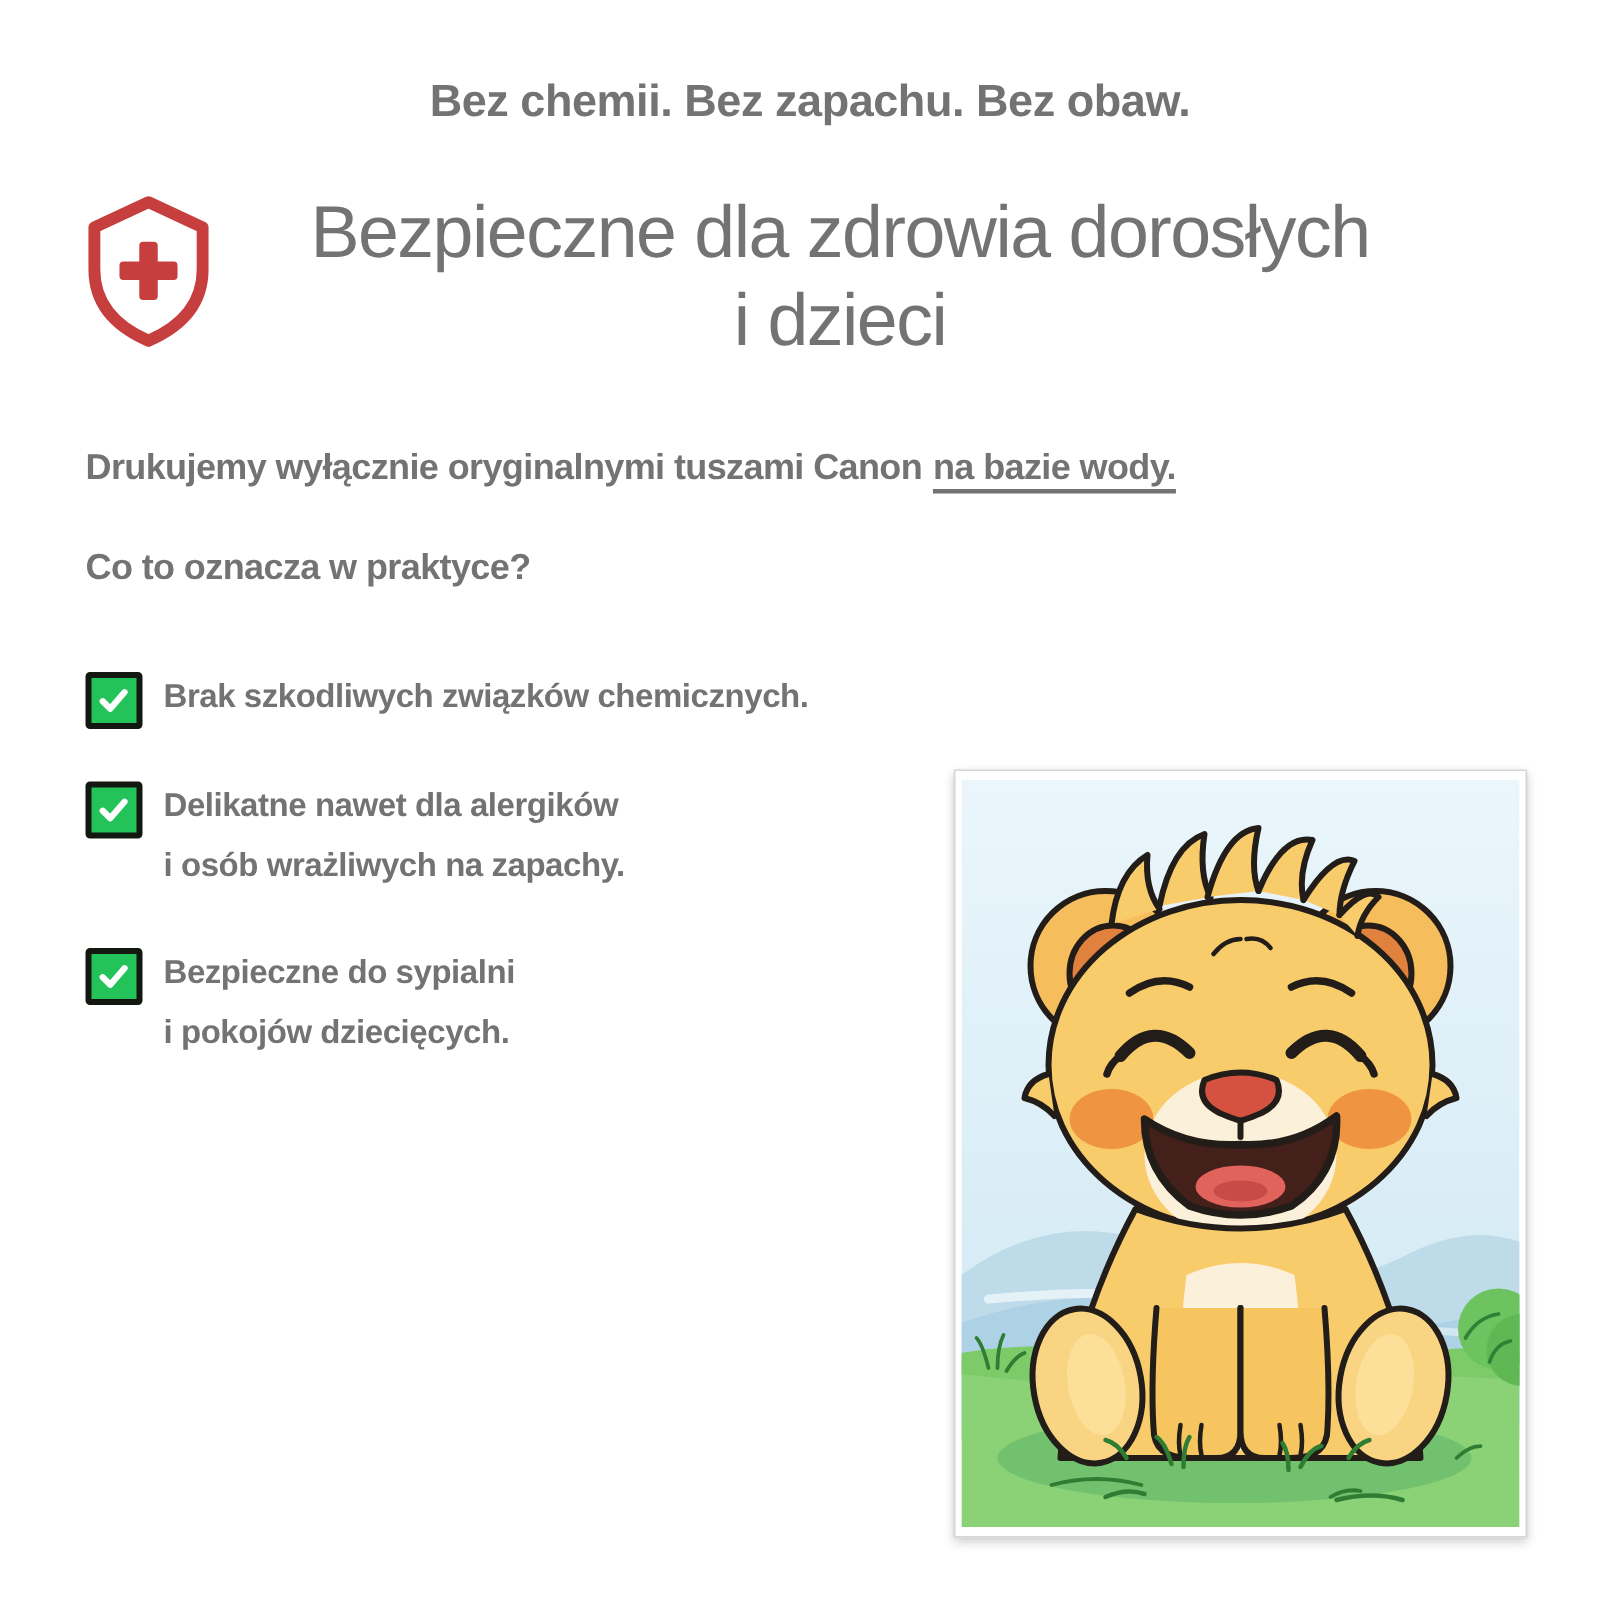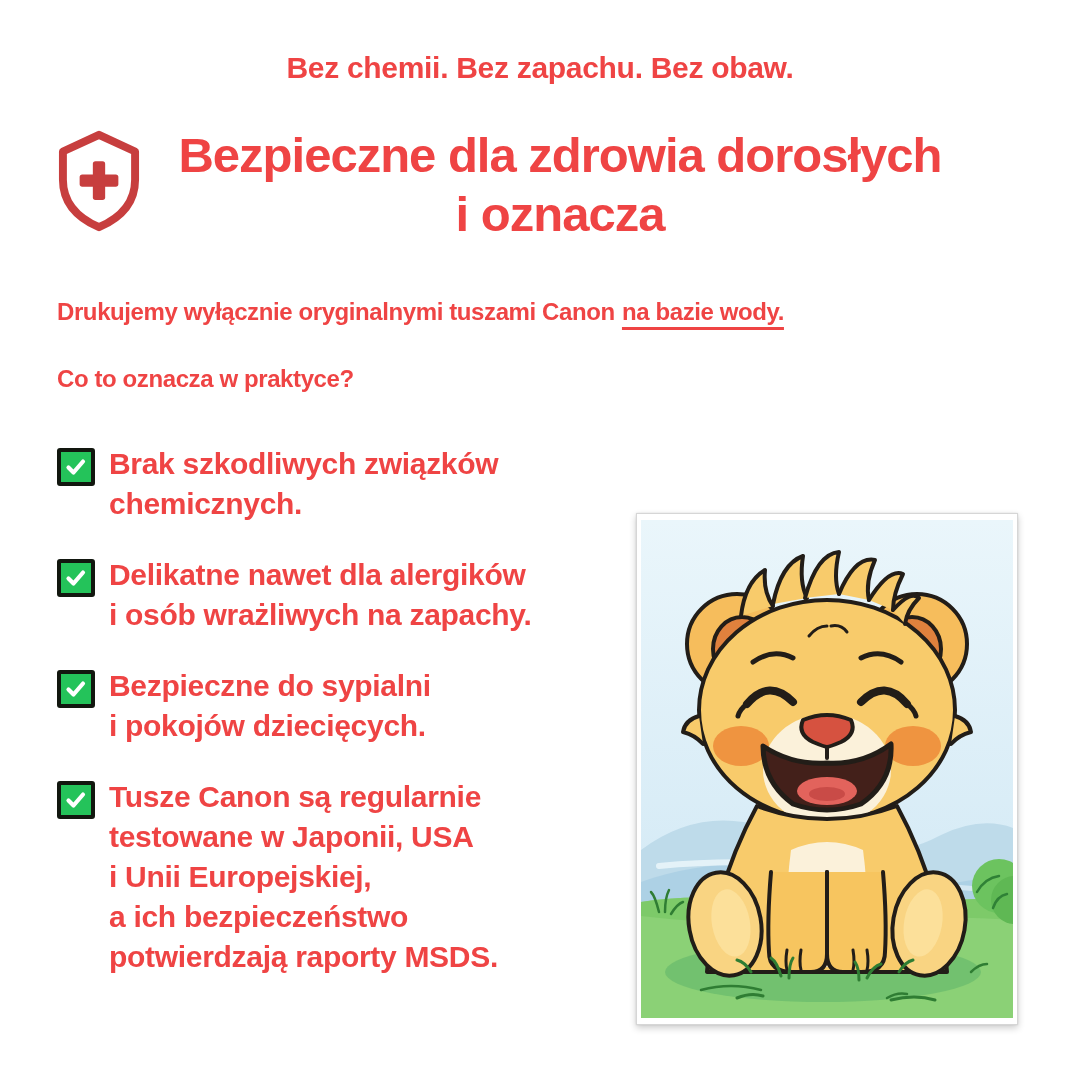--- a/index.html
+++ b/index.html
@@ -1,54 +1,54 @@
 <!DOCTYPE html>
 <html lang="pl"><head>
 <meta charset="utf-8">
 <style>
   html,body{margin:0;padding:0;background:#ffffff;}
   .page{
     position:relative;
     width:1080px;height:1080px;
     background:#ffffff;
     font-family:"Liberation Sans","DejaVu Sans",sans-serif;
-    color:#ef4444;
+    color:#737373;
     overflow:hidden;
   }
   .tagline{
     position:absolute;top:50px;left:0;width:100%;
     text-align:center;
     font-size:30px;font-weight:700;line-height:36px;letter-spacing:-0.3px;
   }
   .header{position:absolute;top:126px;left:0;width:100%;}
   .shield-wrap{position:absolute;left:55px;top:4px;width:88px;height:102px;}
   .shield-wrap svg{width:100%;height:100%;display:block;}
   .heading{
     margin:0;text-align:center;
-    font-size:49px;font-weight:700;line-height:59px;letter-spacing:-1px;
+    font-size:49px;font-weight:400;line-height:59px;letter-spacing:-1px;
     padding-left:40px;
   }
   .body-text{
     position:absolute;left:57px;margin:0;
     font-size:24px;font-weight:700;line-height:40px;letter-spacing:-0.4px;
   }
   .intro{top:292px;width:980px;}
   .intro .u{margin-left:0.30em;text-decoration:underline;text-decoration-thickness:3px;text-underline-offset:7px;}
   .question{top:359px;text-align:center;}
   .checklist{position:absolute;left:57px;top:444px;width:570px;}
   .check-item{display:flex;align-items:flex-start;margin-bottom:31px;}
   .checkbox{
     flex:0 0 auto;width:30px;height:30px;
     background:#24c35a;border:4px solid #12170f;border-radius:3px;
     margin:4px 14px 0 0;
     display:flex;align-items:center;justify-content:center;
   }
   .checkbox svg{width:24px;height:24px;display:block;}
   .check-text{
-    font-size:30px;font-weight:700;line-height:40px;letter-spacing:-0.3px;
+    font-size:22px;font-weight:700;line-height:40px;letter-spacing:-0.3px;
     white-space:pre-line;
   }
   .artwork{
     position:absolute;left:636px;top:513px;width:382px;height:512px;
     background:#ffffff;border:1px solid #d6d6d6;
     box-shadow:0 3px 7px rgba(0,0,0,0.20), 0 0 2px rgba(0,0,0,0.10);
     padding:4px;box-sizing:border-box;
   }
   .artwork svg{width:100%;height:100%;display:block;}
 </style>
@@ -62,21 +62,21 @@
   <div class="header">
     <span class="shield-wrap">
       <svg viewBox="0 0 100 115" aria-hidden="true">
         <path d="M50,5 L91,24 L91,56 C91,84 73,100 50,110 C27,100 9,84 9,56 L9,24 Z" fill="#ffffff" stroke="#c73e3e" stroke-width="9" stroke-linejoin="round"></path>
         <rect x="43" y="35" width="14" height="44" rx="3" fill="#c73e3e"></rect>
         <rect x="28" y="50" width="44" height="14" rx="3" fill="#c73e3e"></rect>
       </svg>
     </span>
     <h1 class="heading">
       <div>Bezpieczne dla zdrowia dorosłych</div>
-      <div>i oznacza</div>
+      <div>i dzieci</div>
     </h1>
   </div>
 
   <p class="body-text intro"><span>Drukujemy wyłącznie oryginalnymi tuszami Canon</span><span class="u">na bazie wody.</span></p>
 
   <p class="body-text question">Co to oznacza w praktyce?</p>
 
   <div class="checklist">
 
     <div class="check-item">
@@ -102,32 +102,20 @@
     <div class="check-item">
       <span class="checkbox">
         <svg viewBox="0 0 24 24">
             <polyline points="4.5,12.5 9.5,17.5 19,6.5" fill="none" stroke="#ffffff" stroke-width="4.2" stroke-linecap="round" stroke-linejoin="round"></polyline>
           </svg>
       </span>
       <span class="check-text">Bezpieczne do sypialni
 i pokojów dziecięcych.</span>
     </div>
 
-    <div class="check-item">
-      <span class="checkbox">
-        <svg viewBox="0 0 24 24">
-            <polyline points="4.5,12.5 9.5,17.5 19,6.5" fill="none" stroke="#ffffff" stroke-width="4.2" stroke-linecap="round" stroke-linejoin="round"></polyline>
-          </svg>
-      </span>
-      <span class="check-text">Tusze Canon są regularnie
-testowane w Japonii, USA
-i Unii Europejskiej,
-a ich bezpieczeństwo
-potwierdzają raporty MSDS.</span>
-    </div>
 
   </div>
 
   <div class="artwork">
     <svg viewBox="0 0 372 498" aria-hidden="true">
       <defs>
         <linearGradient id="sky" x1="0" y1="0" x2="0" y2="1">
           <stop offset="0" stop-color="#eaf6fb"></stop>
           <stop offset="0.7" stop-color="#d6ebf6"></stop>
           <stop offset="1" stop-color="#c6e3f1"></stop>

